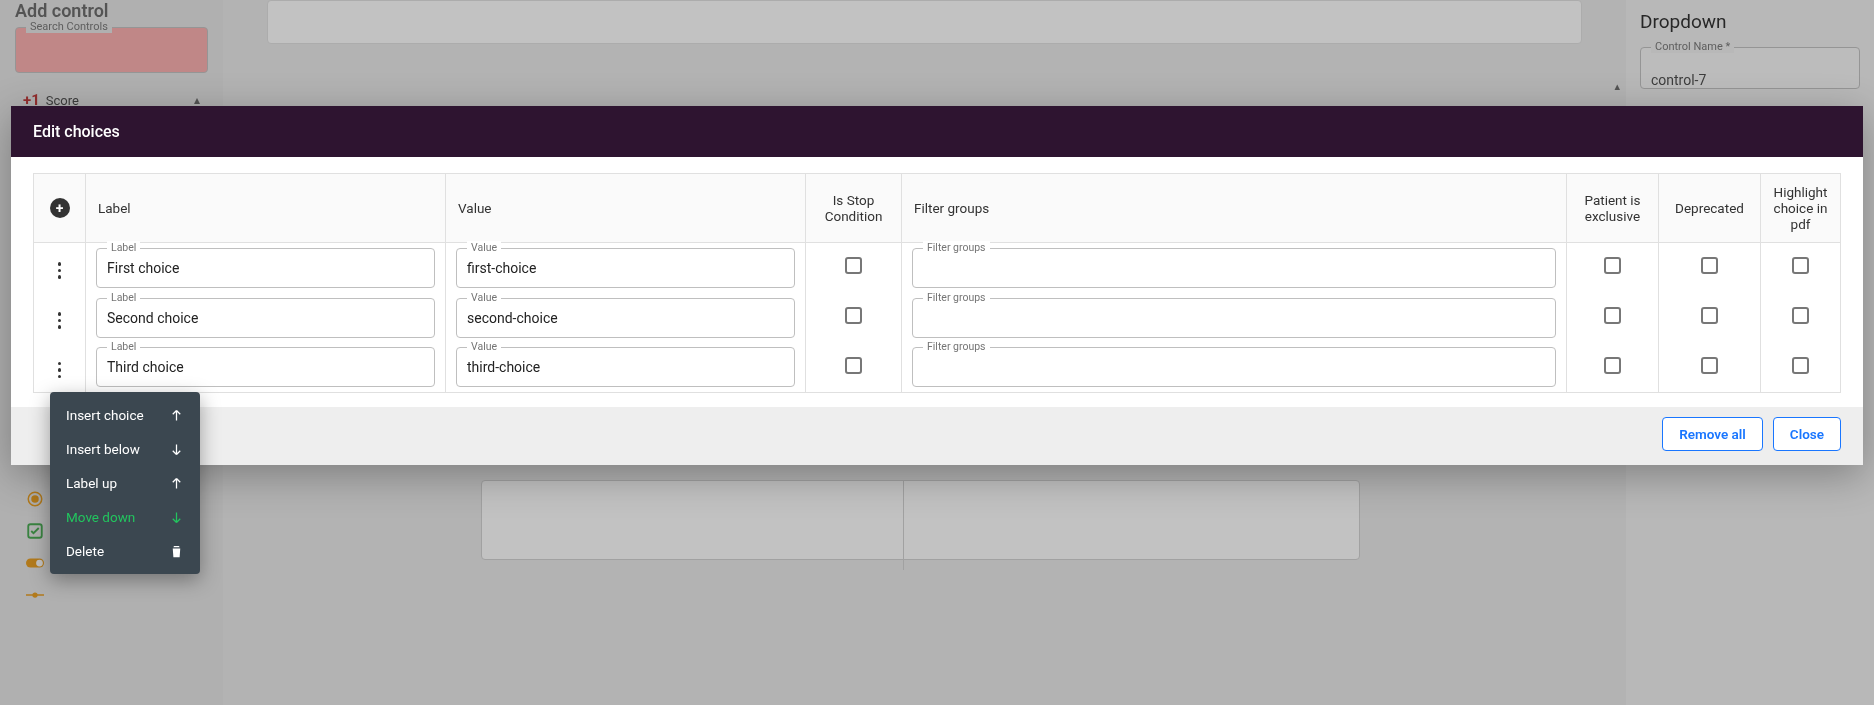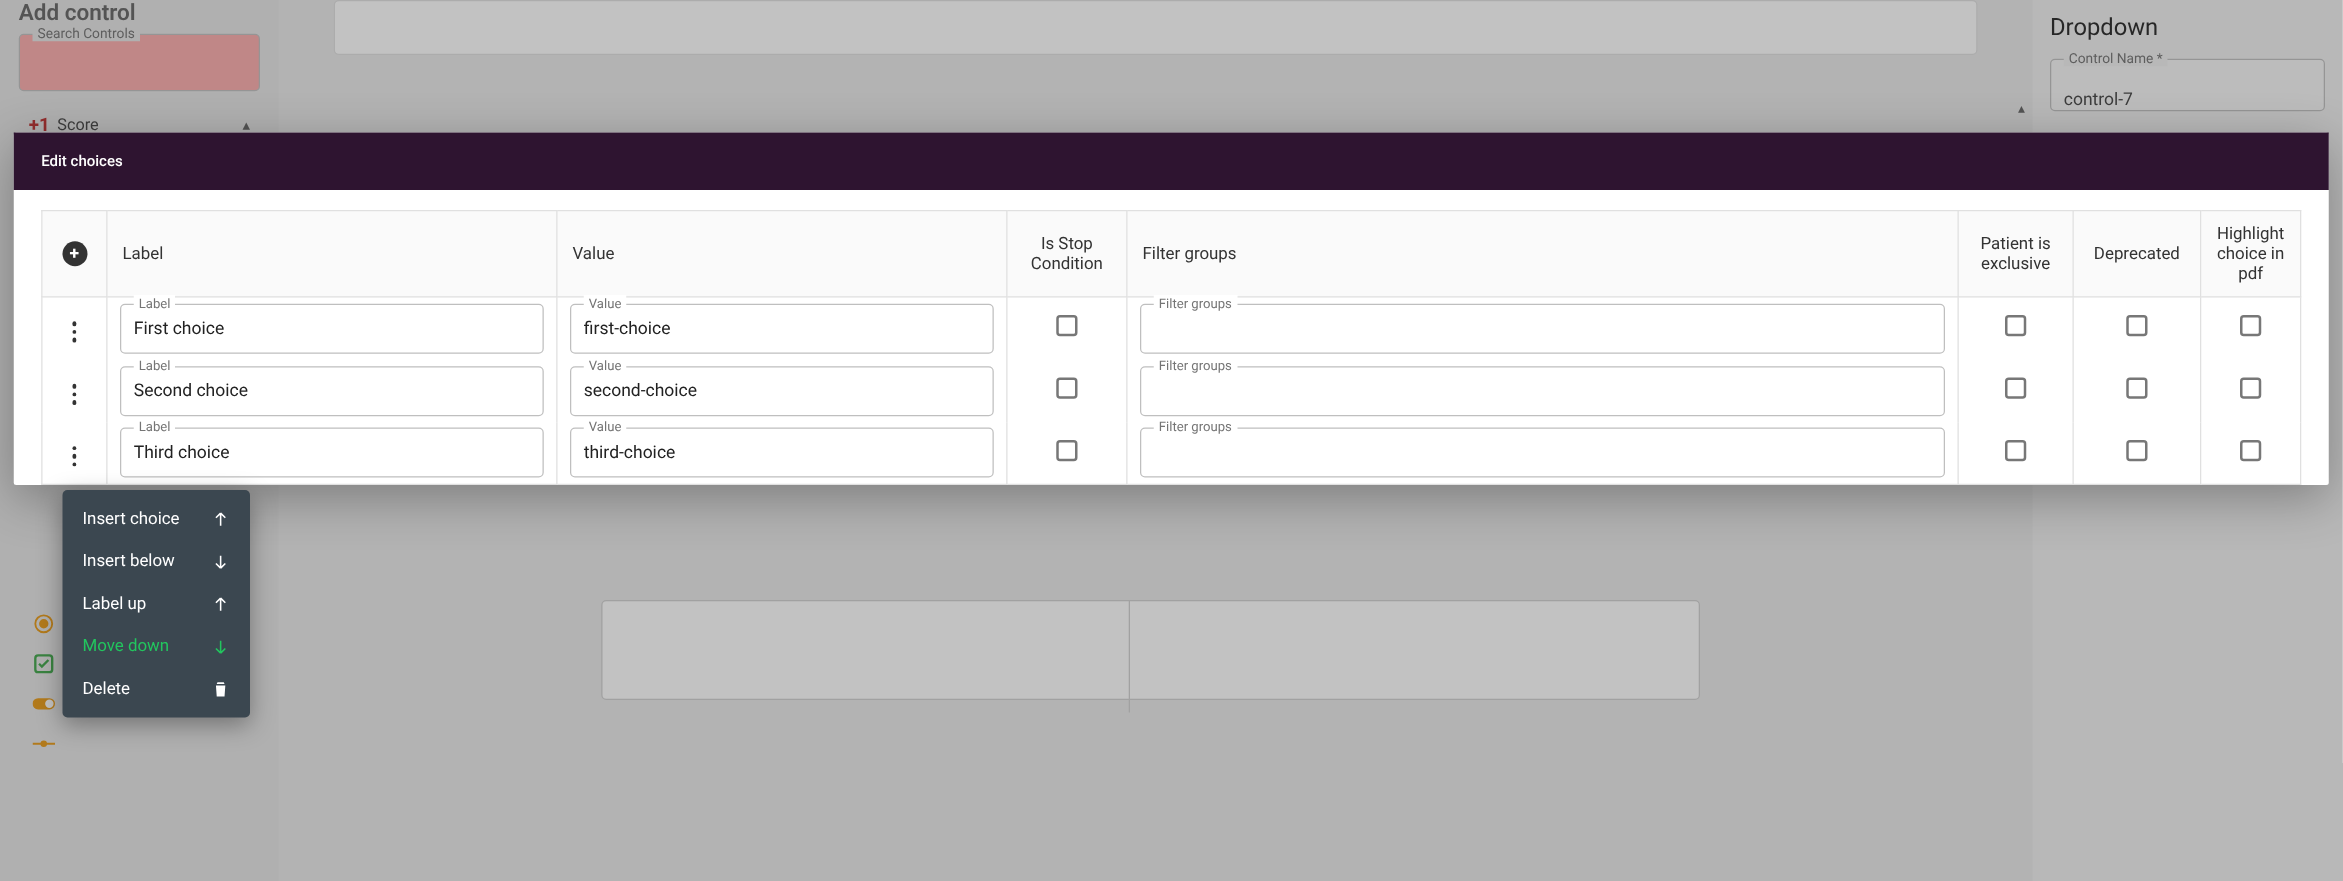--- a/index.html
+++ b/index.html
@@ -35,21 +35,21 @@
   
   .bg-toolbar { position: absolute; left: 26px; top: 490px; display: flex; flex-direction: column; gap: 10px; }
   .bg-toolbar svg { width: 18px; height: 18px; }
   .tb-orange { color: #e69100; }
 
   
   .dim-overlay { position: absolute; inset: 0; background: rgba(80,80,80,0.35); }
 
   
   .modal { position: absolute; left: 11px; right: 11px; top: 106px; background: #fff; border-radius: 2px; box-shadow: 0 10px 40px rgba(0,0,0,0.3); overflow: visible; }
-  .modal-header { background: #2e1430; color: #fff; padding: 16px 22px; font-size: 12px; font-weight: 500; }
+  .modal-header { background: #2e1430; color: #fff; padding: 16px 22px; font-size: 16px; font-weight: 500; }
   .modal-body { padding: 16px 22px 0 22px; }
 
   .choices-table { width: 100%; border-collapse: collapse; border: 1px solid #e0e0e0; background: #fff; }
   .choices-table th { background: #fafafa; border: 1px solid #e0e0e0; font-weight: 400; font-size: 13.5px; color: #333; text-align: left; padding: 10px 12px; vertical-align: middle; }
   .choices-table th.center { text-align: center; }
   .choices-table td { border-left: 1px solid #e0e0e0; border-right: 1px solid #e0e0e0; padding: 4px 10px; vertical-align: middle; height: 50px; }
   .choices-table tbody tr:last-child td { border-bottom: 1px solid #e0e0e0; }
 
   .col-menu { width: 52px; text-align: center; }
   .col-label { width: 360px; }
@@ -250,20 +250,24 @@
         <input type="text" value="" style="">
       </div>
     </td>
     <td class="col-excl" style="text-align:center"><span class="check"></span></td>
     <td class="col-depr" style="text-align:center"><span class="check"></span></td>
     <td class="col-hl" style="text-align:center"><span class="check"></span></td>
   </tr>
         </tbody>
     </table>
   </div>
+  <div class="modal-footer">
+    <button class="btn-outline">Remove all</button>
+    <button class="btn-outline">Close</button>
+  </div>
 </div>
 
 <div class="context-menu">
   <div class="ctx-item">
     <span>Insert choice</span>
     <svg viewBox="0 0 24 24" fill="none" stroke="currentColor" stroke-width="2">
         <path d="M12 20V4m0 0l-6 6m6-6l6 6"></path>
       </svg>
   </div>
   <div class="ctx-item">

